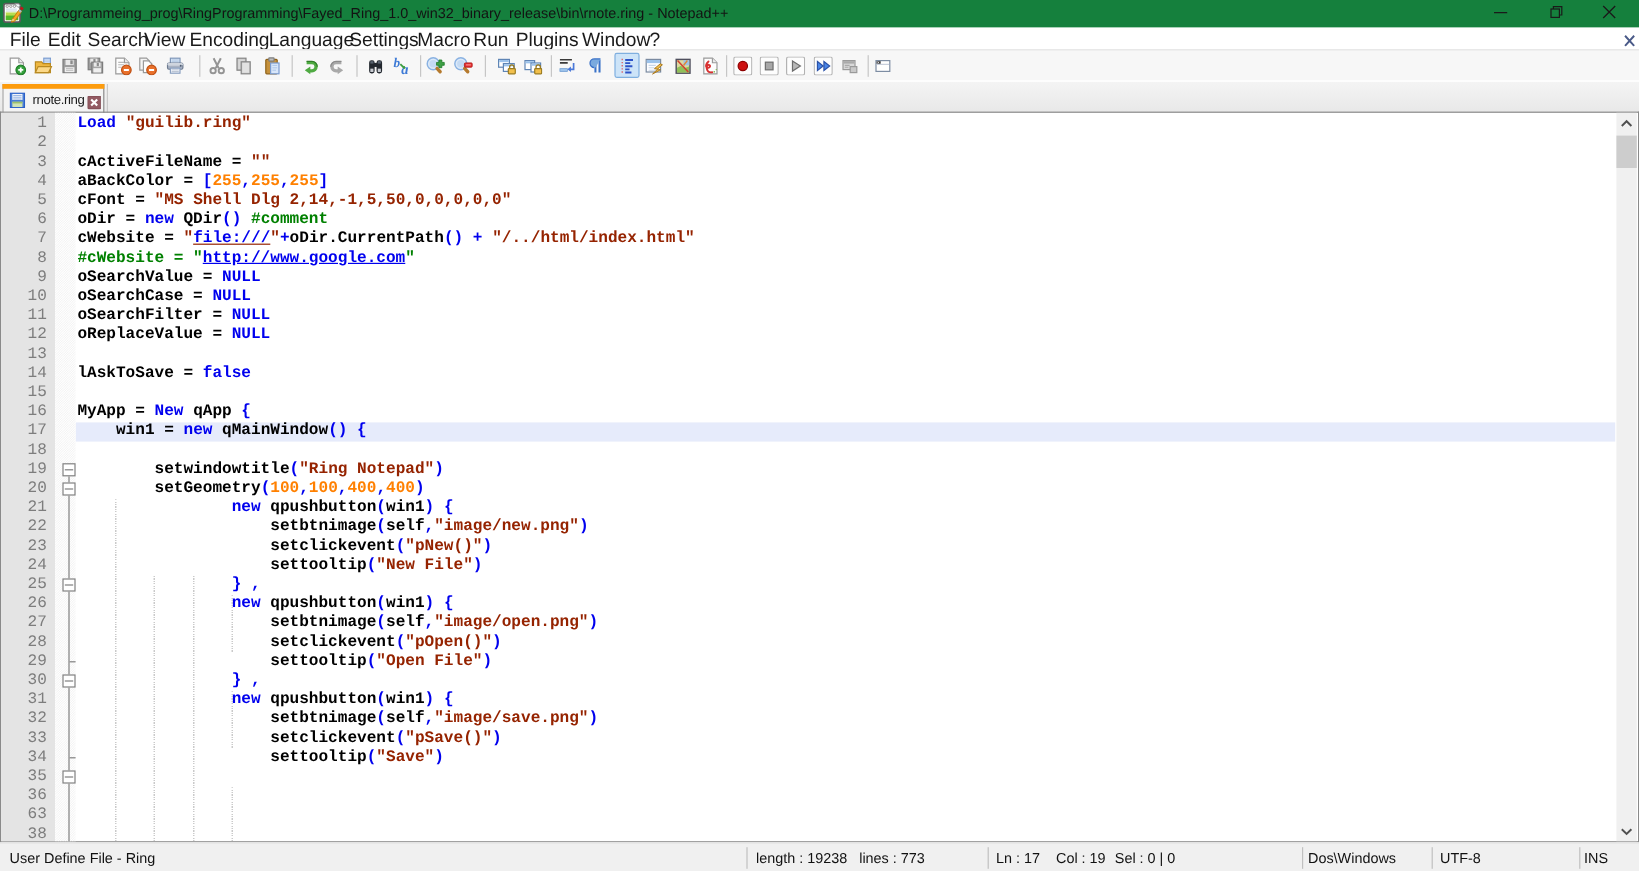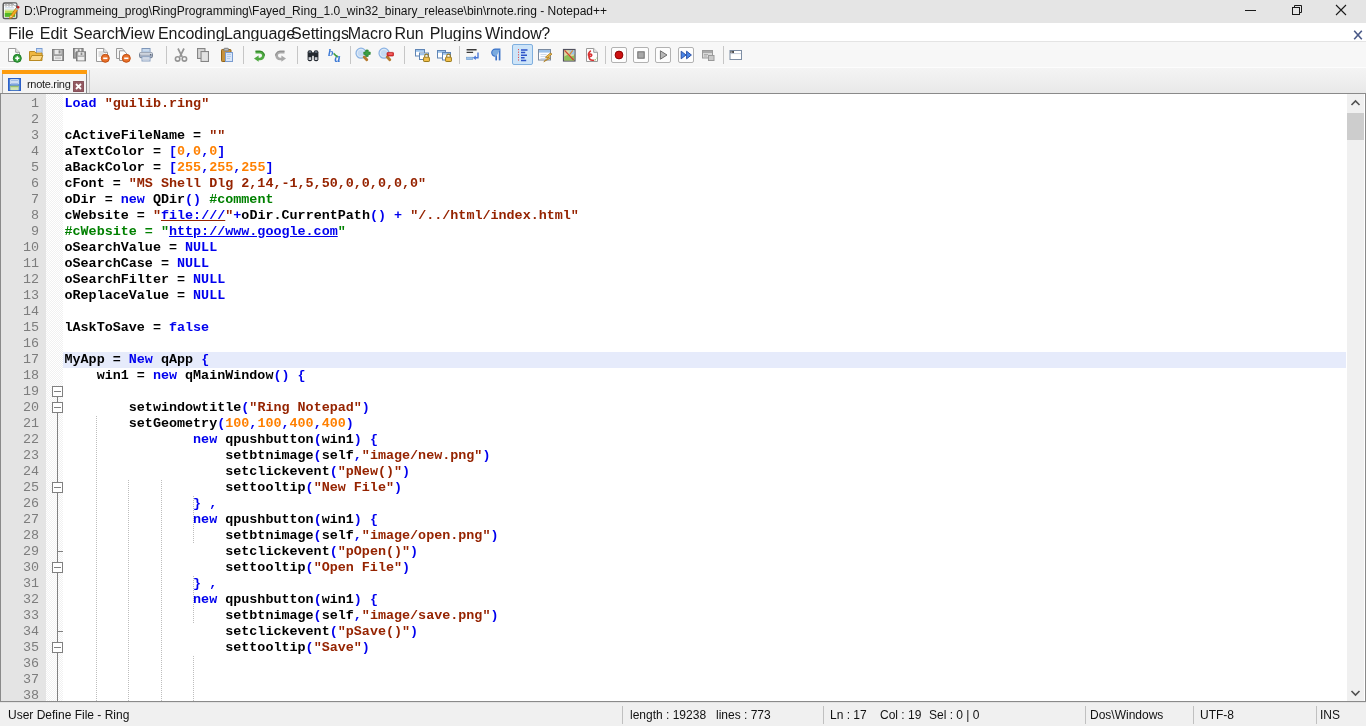--- a/index.html
+++ b/index.html
@@ -1,16 +1,16 @@
 <!DOCTYPE html>
 <html><head><meta charset="utf-8"><style>
 * { margin:0; padding:0; box-sizing:border-box; }
 html,body { width:1366px; height:726px; overflow:hidden; background:#fff;
   font-family:"Liberation Sans",sans-serif; -webkit-font-smoothing:antialiased; }
-#titlebar { position:absolute; left:0; top:0; width:1366px; height:23px; background:#e5e5e5; }
+#titlebar { position:absolute; left:0; top:0; width:1366px; height:23px; background:#15803d; }
 #titlebar .txt { position:absolute; left:24px; top:4px; font-size:12px; color:#131313; }
 #npicon { position:absolute; left:2px; top:1px; }
 #menubar { position:absolute; left:0; top:23px; width:1366px; height:18px; background:#fff; }
 #menubar span { position:absolute; top:2px; font-size:16px; color:#1a1a1a; }
 #menux { position:absolute; right:3px; top:26px; }
 #toolbar { position:absolute; left:0; top:41px; width:1366px; height:26px; background:#f7f7f7; border-top:1px solid #e4e4e4; }
 .tbi { position:absolute; top:5px; width:16px; height:16px; }
 .tbact { position:absolute; top:2px; width:21px; height:21px; background:#cde4f8; border:1px solid #7fafdf; border-radius:2px; }
 .tbsep { position:absolute; top:4px; width:1px; height:18px; background:#c6c6c6; }
 #tabbar { position:absolute; left:0; top:67px; width:1366px; height:27px; background:linear-gradient(#f4f4f4,#e8e8e8); border-top:1px solid #fdfdfd; }
@@ -347,29 +347,28 @@
 <div class="num">27</div>
 <div class="num">28</div>
 <div class="num">29</div>
 <div class="num">30</div>
 <div class="num">31</div>
 <div class="num">32</div>
 <div class="num">33</div>
 <div class="num">34</div>
 <div class="num">35</div>
 <div class="num">36</div>
-<div class="num">37</div>
+<div class="num">63</div>
 <div class="num">38</div>
 </div>
 <div id="foldmargin"></div>
 <div id="code">
 <div class="ln"><i class="k">Load</i> <i class="s">"guilib.ring"</i></div>
 <div class="ln">&nbsp;</div>
 <div class="ln">cActiveFileName = <i class="s">""</i></div>
-<div class="ln">aTextColor = <i class="k">[</i><i class="n">0</i><i class="k">,</i><i class="n">0</i><i class="k">,</i><i class="n">0</i><i class="k">]</i></div>
 <div class="ln">aBackColor = <i class="k">[</i><i class="n">255</i><i class="k">,</i><i class="n">255</i><i class="k">,</i><i class="n">255</i><i class="k">]</i></div>
 <div class="ln">cFont = <i class="s">"MS Shell Dlg 2,14,-1,5,50,0,0,0,0,0"</i></div>
 <div class="ln">oDir = <i class="k">new</i> QDir<i class="k">()</i> <i class="c">#comment</i></div>
 <div class="ln">cWebsite = <i class="s">"</i><i class="uf">file:///</i><i class="s">"</i><i class="k">+</i>oDir.CurrentPath<i class="k">()</i> <i class="k">+</i> <i class="s">"/../html/index.html"</i></div>
 <div class="ln"><i class="c">#cWebsite = "</i><i class="u">http://www.google.com</i><i class="c">"</i></div>
 <div class="ln">oSearchValue = <i class="k">NULL</i></div>
 <div class="ln">oSearchCase = <i class="k">NULL</i></div>
 <div class="ln">oSearchFilter = <i class="k">NULL</i></div>
 <div class="ln">oReplaceValue = <i class="k">NULL</i></div>
 <div class="ln">&nbsp;</div>

